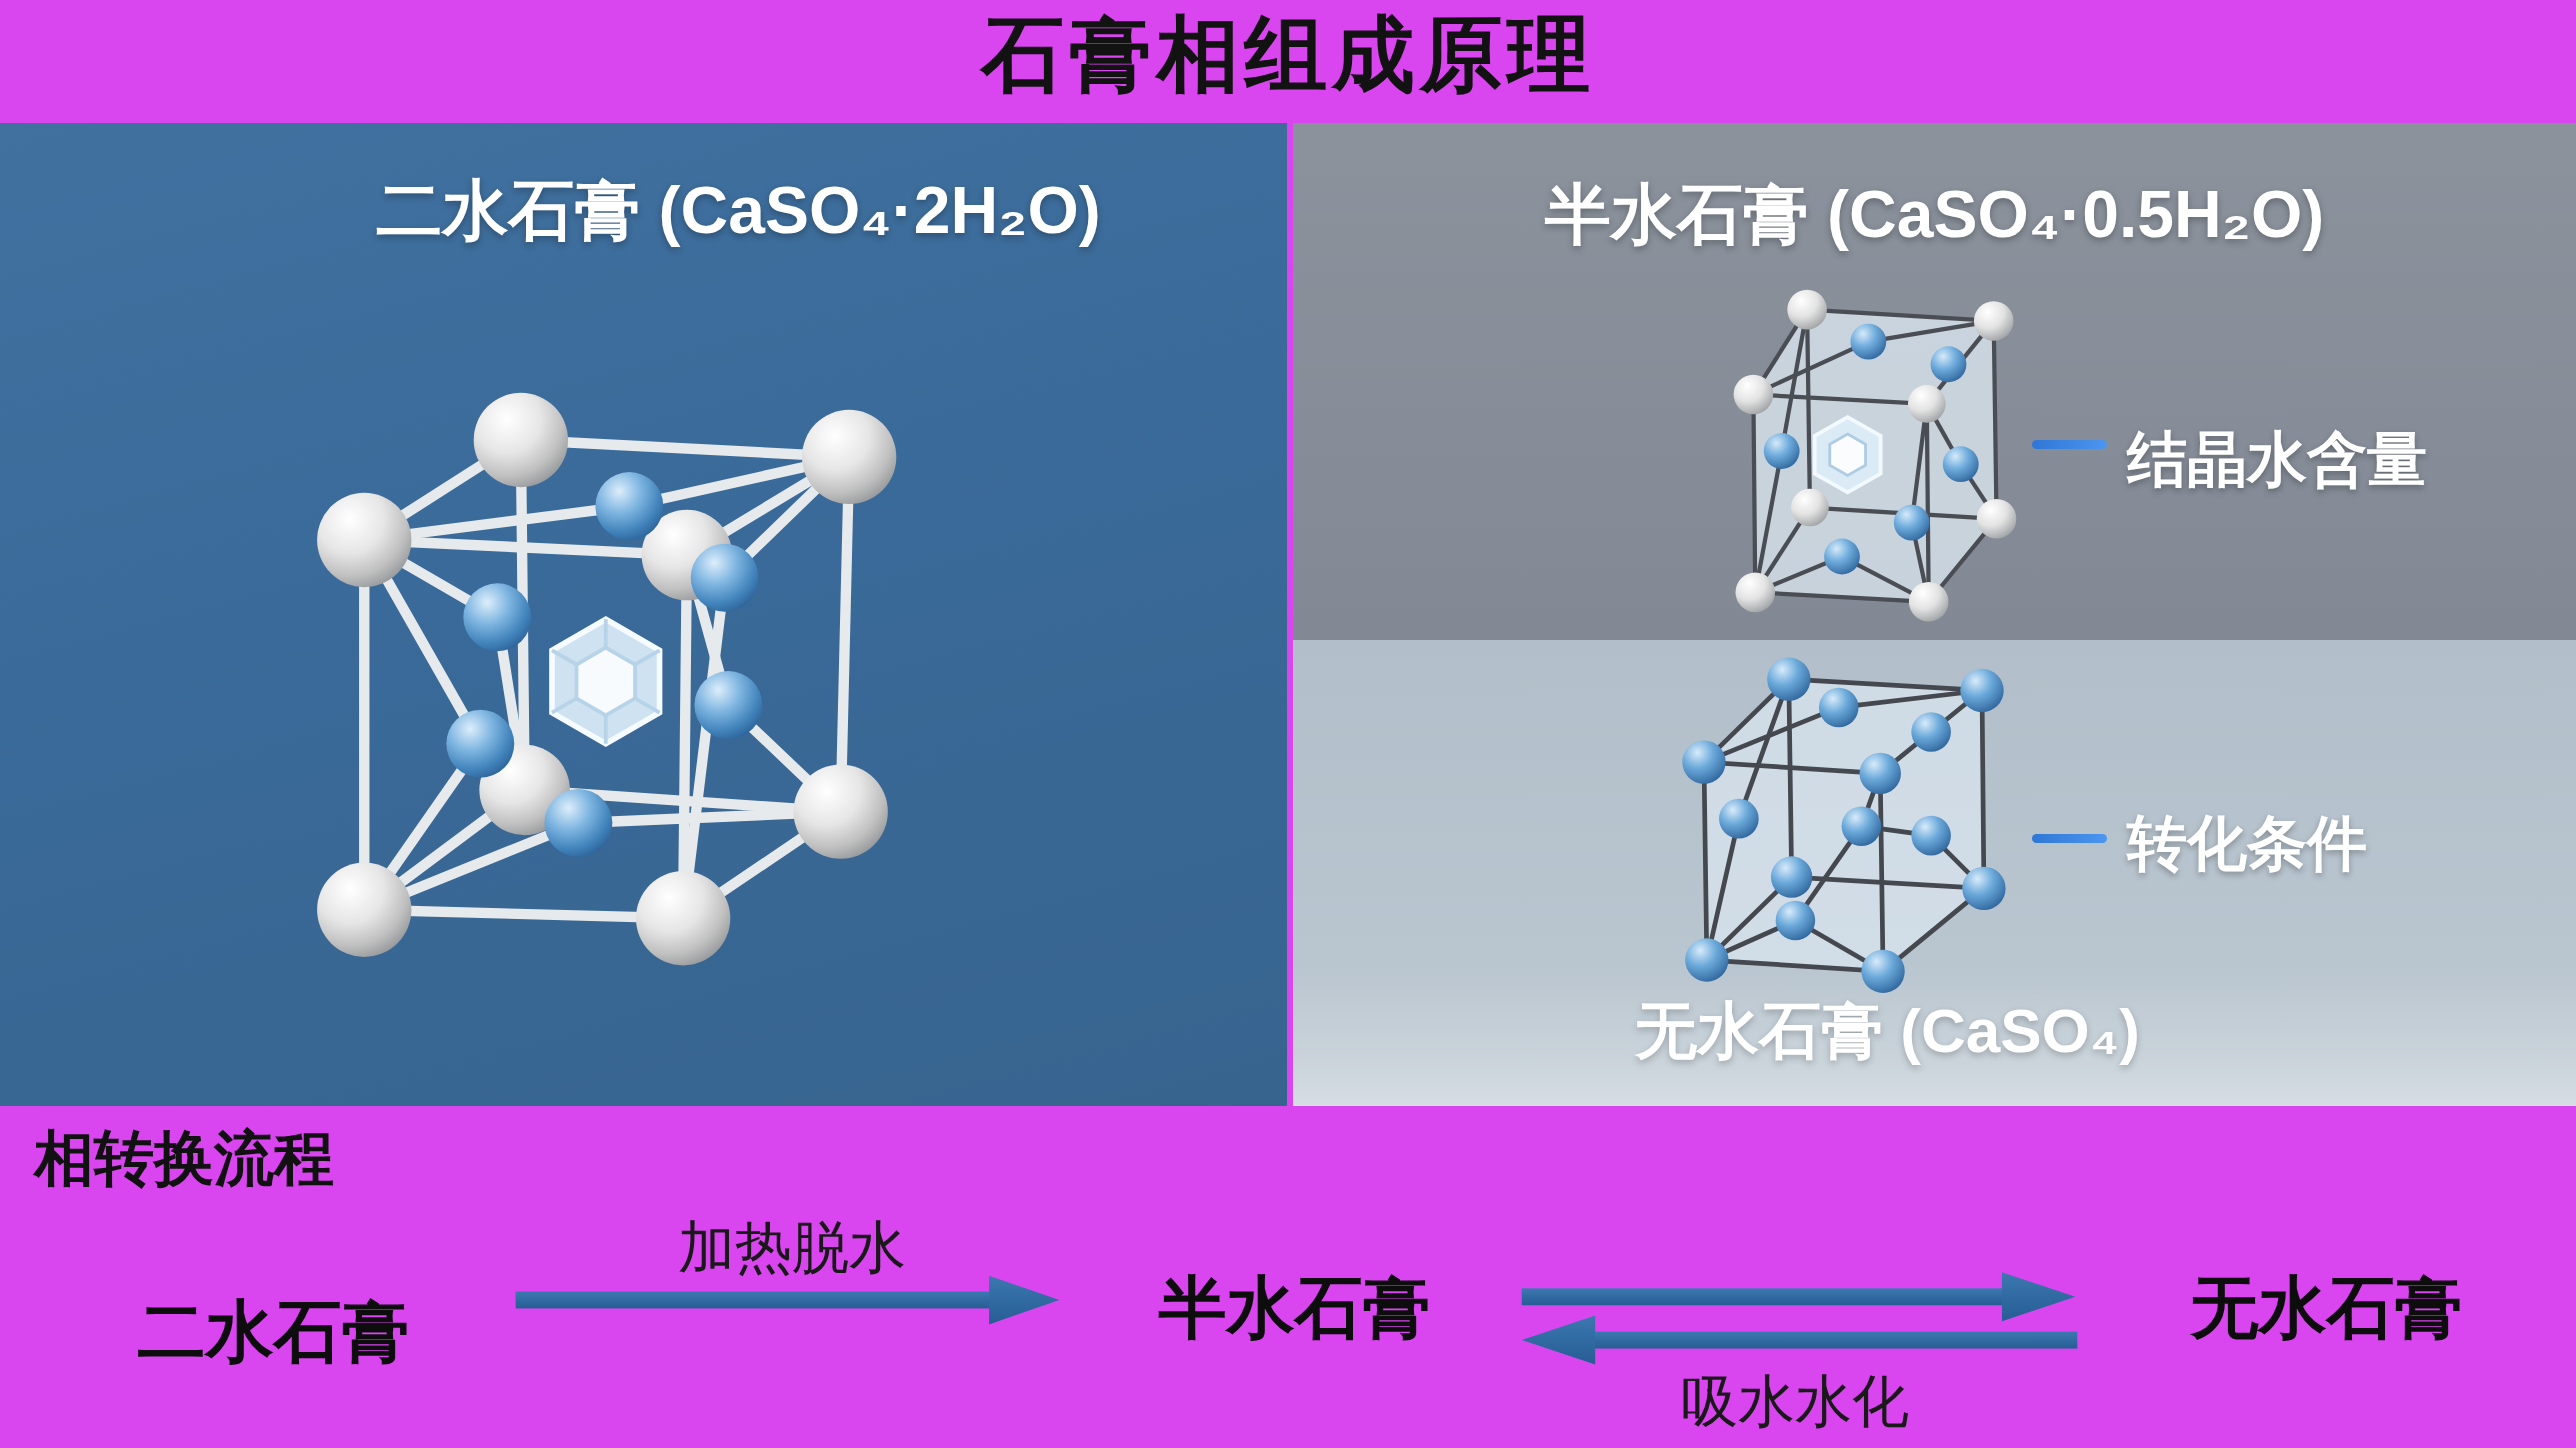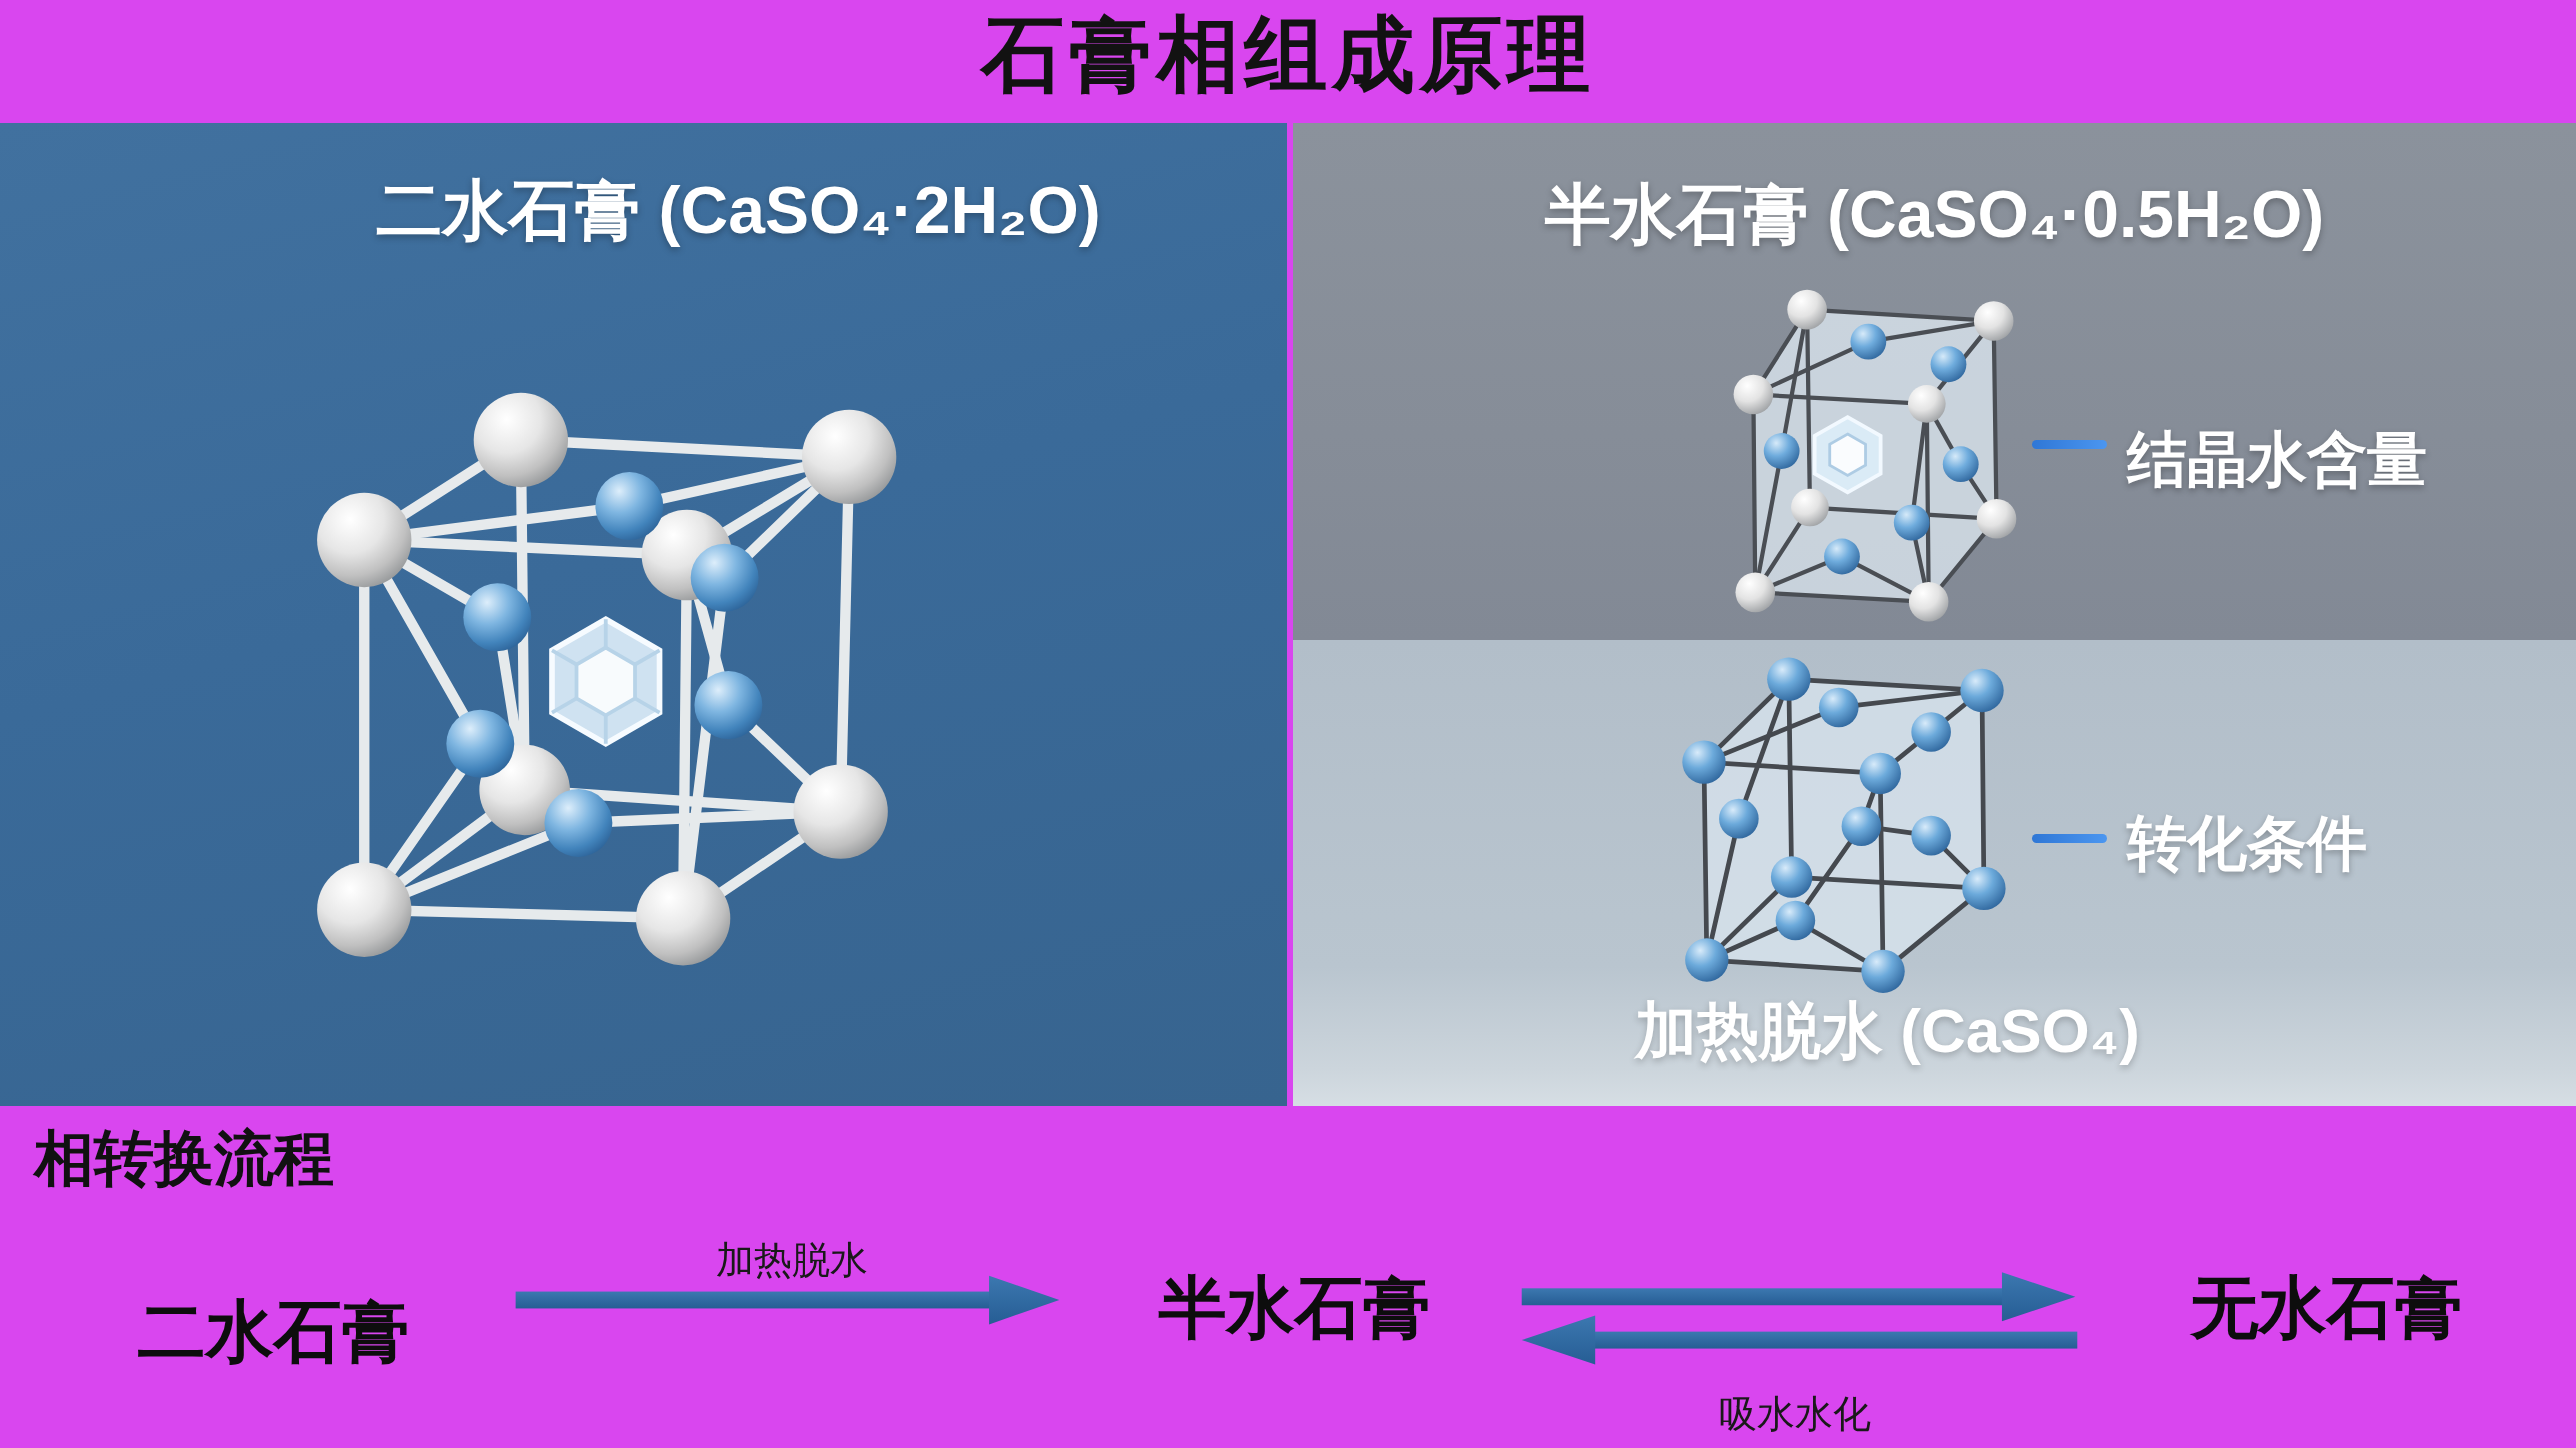--- a/index.html
+++ b/index.html
@@ -54,40 +54,40 @@
   
   .flow-heading{
     left:34px;top:1119px;font-size:60px;font-weight:900;color:#111;white-space:nowrap;
   }
   .flow-node{
     top:1263px;width:377px;text-align:center;
     font-size:68px;font-weight:900;color:#0d0d0d;white-space:nowrap;
   }
   .node-1{left:85px;margin-top:24px;}  .node-2{left:1106px;}  .node-3{left:2138px;}
   .flow-cond{
-    width:396px;text-align:center;font-size:38px;font-weight:500;color:#191919;white-space:nowrap;margin-top:25px;
+    width:396px;text-align:center;font-size:57px;font-weight:500;color:#191919;white-space:nowrap;
   }
   .cond-1{left:594px;top:1210px;}
   .cond-2{left:1597px;top:1206px;}
   .cond-3{left:1597px;top:1364px;}
 </style>
 </head>
 <body>
 
 <div id="screen">
 
   <div class="abs main-title">石膏相组成原理</div>
 
   <div class="abs panel-left"></div>
   <div class="abs panel-right-top"></div>
   <div class="abs panel-right-bottom"></div>
 
   <div class="abs panel-title left-title">二水石膏 (CaSO₄·2H₂O)</div>
   <div class="abs panel-title right-title">半水石膏 (CaSO₄·0.5H₂O)</div>
-  <div class="abs anhydrite-title">加热脱水 (CaSO₄)</div>
+  <div class="abs anhydrite-title">无水石膏 (CaSO₄)</div>
 
   <svg class="abs" style="left:0;top:123px" width="1287" height="983" viewBox="0 0 1364 1042">
     <defs>
       <radialGradient id="l-gray" cx="35%" cy="28%" r="80%">
         <stop offset="0%" stop-color="#ffffff"></stop>
         <stop offset="45%" stop-color="#e6e6e6"></stop>
         <stop offset="75%" stop-color="#c0c0c0"></stop>
         <stop offset="100%" stop-color="#8f9294"></stop>
       </radialGradient>
       <radialGradient id="l-blue" cx="35%" cy="28%" r="80%">

